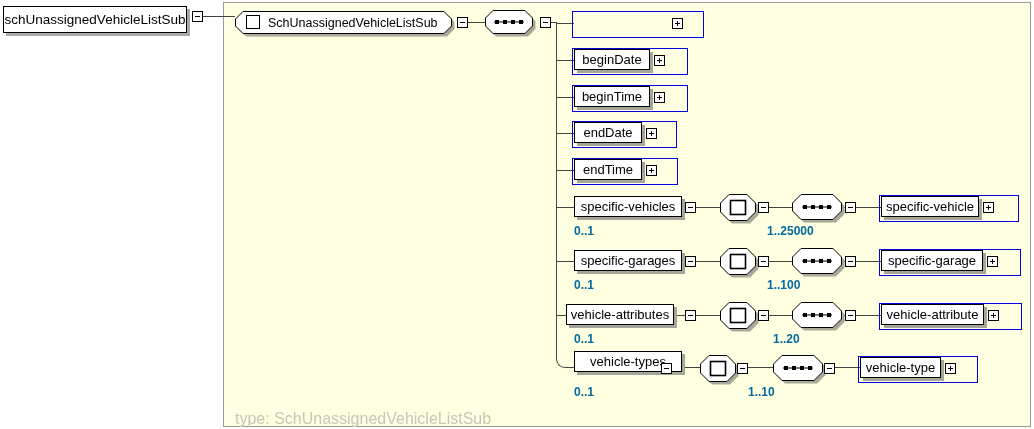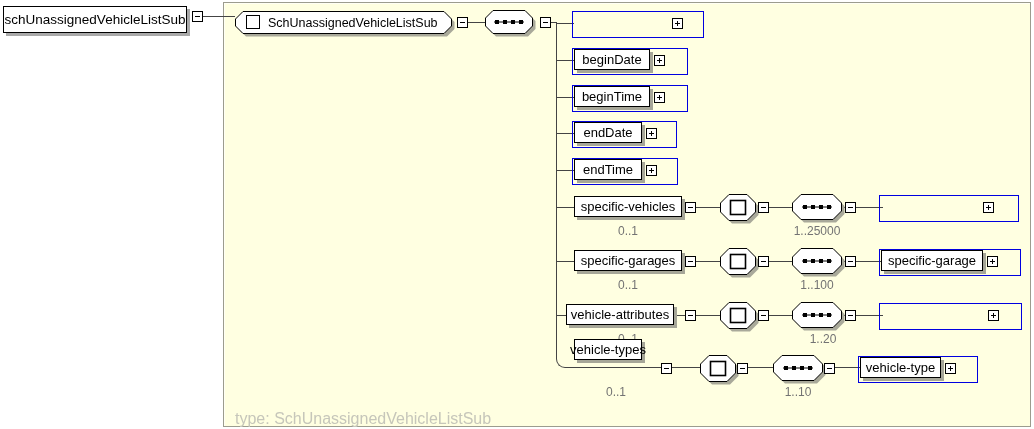--- a/index.html
+++ b/index.html
@@ -12,21 +12,21 @@
   .curve{position:absolute;width:11px;height:10px;border-left:1px solid #444;border-bottom:1px solid #444;
          border-bottom-left-radius:9px;box-sizing:border-box;}
   .ebox{position:absolute;height:21px;box-sizing:border-box;background:#fff;border:1px solid #000;
         box-shadow:3px 3px 0 #a6a698;display:flex;align-items:center;justify-content:center;
         font-size:13px;white-space:nowrap;}
   .ebox.root{height:27px;box-shadow:3px 3px 0 #a9a9a9;font-size:13.5px;}
   .bframe{position:absolute;height:27px;box-sizing:border-box;border:1px solid #0000e0;background:transparent;}
   .xbox{position:absolute;width:11px;height:11px;box-sizing:border-box;background:#fff;border:1px solid #000;}
   .xbox::before{content:"";position:absolute;left:2px;top:4px;width:5px;height:1px;background:#000;}
   .xbox.plus::after{content:"";position:absolute;left:4px;top:2px;width:1px;height:5px;background:#000;}
-  .occ{position:absolute;font-size:12px;color:#737373;text-align:center;white-space:nowrap;}
+  .occ{position:absolute;font-size:12px;color:#0369a1;text-align:left;white-space:nowrap;font-weight:bold;}
   .octsvg{position:absolute;}
   .typelabel{position:absolute;left:268px;top:11px;height:23px;display:flex;align-items:center;
              font-size:12.5px;white-space:nowrap;}
   .ctico{position:absolute;left:246px;top:15px;width:14px;height:14px;box-sizing:border-box;
          background:#fff;border:1.5px solid #000;}
   .footer{position:absolute;left:235px;top:410px;font-size:16px;color:#c6c6ba;white-space:nowrap;}
 </style>
 </head>
 <body>
 
@@ -104,20 +104,21 @@
     <polygon points="9,0.5 41,0.5 49.5,9 49.5,17 41,25.5 9,25.5 0.5,17 0.5,9" fill="#fff" stroke="#000"></polygon>
     <line x1="10" y1="13" x2="40" y2="13" stroke="#000"></line>
     <rect x="11" y="11" width="4" height="4" fill="#000"></rect>
       <rect x="19" y="11" width="4" height="4" fill="#000"></rect>
     <rect x="27" y="11" width="4" height="4" fill="#000"></rect>
       <rect x="35" y="11" width="4" height="4" fill="#000"></rect>
   </svg>
   <div class="xbox" style="left:845px;top:202px"></div>
   <div class="occ" style="left:767px;top:224px;width:100px">1..25000</div>
   <div class="bframe" style="left:879px;top:195px;width:140px"></div>
+  <div class="ebox" style="left:881px;top:196px;width:98px">specific-vehicle</div>
   <div class="xbox plus" style="left:983px;top:202px"></div>
 
   <div class="ebox" style="left:574px;top:250px;width:108px">specific-garages</div>
   <div class="xbox" style="left:685px;top:256px"></div>
   <div class="occ" style="left:574px;top:278px;width:108px">0..1</div>
   <svg class="octsvg" style="left:720px;top:248px" width="39" height="30" viewBox="0 0 39 30">
     <polygon points="12,3.5 30,3.5 38.5,12 38.5,21 30,29.5 12,29.5 3.5,21 3.5,12" fill="#a9a99a"></polygon>
     <polygon points="9,0.5 27,0.5 35.5,9 35.5,18 27,26.5 9,26.5 0.5,18 0.5,9" fill="#fff" stroke="#000"></polygon>
     <rect x="10.5" y="6.5" width="15" height="14" fill="#fff" stroke="#000" stroke-width="1.6"></rect>
   </svg>
@@ -151,23 +152,24 @@
     <polygon points="9,0.5 41,0.5 49.5,9 49.5,17 41,25.5 9,25.5 0.5,17 0.5,9" fill="#fff" stroke="#000"></polygon>
     <line x1="10" y1="13" x2="40" y2="13" stroke="#000"></line>
     <rect x="11" y="11" width="4" height="4" fill="#000"></rect>
       <rect x="19" y="11" width="4" height="4" fill="#000"></rect>
     <rect x="27" y="11" width="4" height="4" fill="#000"></rect>
       <rect x="35" y="11" width="4" height="4" fill="#000"></rect>
   </svg>
   <div class="xbox" style="left:845px;top:310px"></div>
   <div class="occ" style="left:773px;top:332px;width:100px">1..20</div>
   <div class="bframe" style="left:879px;top:303px;width:143px"></div>
+  <div class="ebox" style="left:881px;top:304px;width:103px">vehicle-attribute</div>
   <div class="xbox plus" style="left:988px;top:310px"></div>
 
-  <div class="ebox" style="left:574px;top:339px;width:68px">vehicle-types</div>
+  <div class="ebox" style="left:574px;top:351px;width:108px">vehicle-types</div>
   <div class="xbox" style="left:661px;top:363px"></div>
   <div class="occ" style="left:574px;top:385px;width:84px">0..1</div>
   <svg class="octsvg" style="left:700px;top:355px" width="39" height="30" viewBox="0 0 39 30">
     <polygon points="12,3.5 30,3.5 38.5,12 38.5,21 30,29.5 12,29.5 3.5,21 3.5,12" fill="#a9a99a"></polygon>
     <polygon points="9,0.5 27,0.5 35.5,9 35.5,18 27,26.5 9,26.5 0.5,18 0.5,9" fill="#fff" stroke="#000"></polygon>
     <rect x="10.5" y="6.5" width="15" height="14" fill="#fff" stroke="#000" stroke-width="1.6"></rect>
   </svg>
   <div class="xbox" style="left:737px;top:363px"></div>
   <svg class="octsvg" style="left:773px;top:355px" width="53" height="29" viewBox="0 0 53 29">
     <polygon points="12,3.5 44,3.5 52.5,12 52.5,20 44,28.5 12,28.5 3.5,20 3.5,12" fill="#a9a99a"></polygon>

